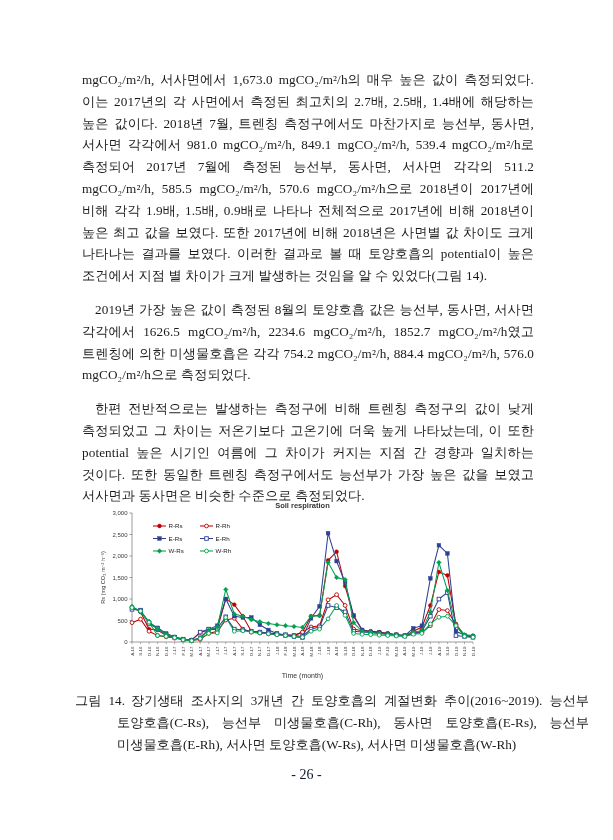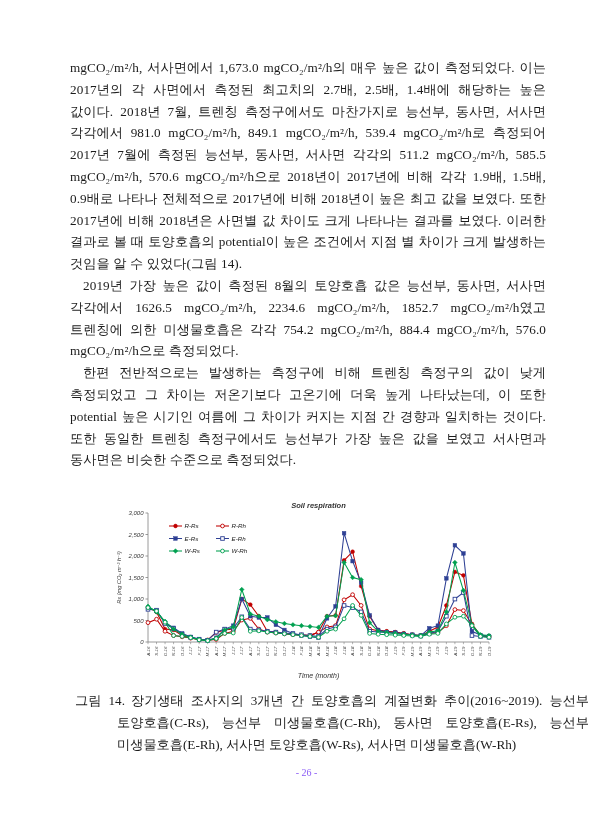--- a/index.html
+++ b/index.html
@@ -9,43 +9,42 @@
     background:#ffffff;
     margin:0 auto;
     font-family:"Liberation Serif","DejaVu Serif",serif;
     color:#1b1b1b;
     overflow:hidden;
   }
   .content{
     position:absolute;left:70px;top:57px;width:476px;
   }
   .content p{
-    margin:0;
+    margin:12px;
     font-size:13.2px;
     line-height:21.8px;
     text-align:justify;
     letter-spacing:0.1px;
     word-break:keep-all;
   }
   .content p.indent{text-indent:13px;}
   .chart-wrap{
-    position:absolute;left:112px;top:499px;width:392px;height:192px;
+    position:absolute;left:96px;top:499px;width:392px;height:192px;
     font-family:"Liberation Sans","DejaVu Sans",sans-serif;
-    font-style:italic;
   }
   .caption{
     position:absolute;left:75px;top:690px;width:472px;
     font-size:13.2px;line-height:21.8px;
     text-align:justify;word-break:keep-all;
     padding-left:42px;text-indent:-42px;
   }
   .caption .cap-label{padding-right:6px;}
   .page-number{
     position:absolute;left:0;top:767px;width:613px;
-    text-align:center;font-size:10px;color:#8b5cf6;
+    text-align:center;font-size:14px;color:#0f172a;
   }
   svg text{font-family:"Liberation Sans","DejaVu Sans",sans-serif;}
 </style>
 </head>
 <body>
 
 <div class="page">
 
   <div class="content">
     <p>mgCO₂/m²/h, 서사면에서 1,673.0 mgCO₂/m²/h의 매우 높은 값이 측정되었다. 이는 2017년의 각 사면에서 측정된 최고치의 2.7배, 2.5배, 1.4배에 해당하는 높은 값이다. 2018년 7월, 트렌칭 측정구에서도 마찬가지로 능선부, 동사면, 서사면 각각에서 981.0 mgCO₂/m²/h, 849.1 mgCO₂/m²/h, 539.4 mgCO₂/m²/h로 측정되어 2017년 7월에 측정된 능선부, 동사면, 서사면 각각의 511.2 mgCO₂/m²/h, 585.5 mgCO₂/m²/h, 570.6 mgCO₂/m²/h으로 2018년이 2017년에 비해 각각 1.9배, 1.5배, 0.9배로 나타나 전체적으로 2017년에 비해 2018년이 높은 최고 값을 보였다. 또한 2017년에 비해 2018년은 사면별 값 차이도 크게 나타나는 결과를 보였다. 이러한 결과로 볼 때 토양호흡의 potential이 높은 조건에서 지점 별 차이가 크게 발생하는 것임을 알 수 있었다(그림 14).</p>

